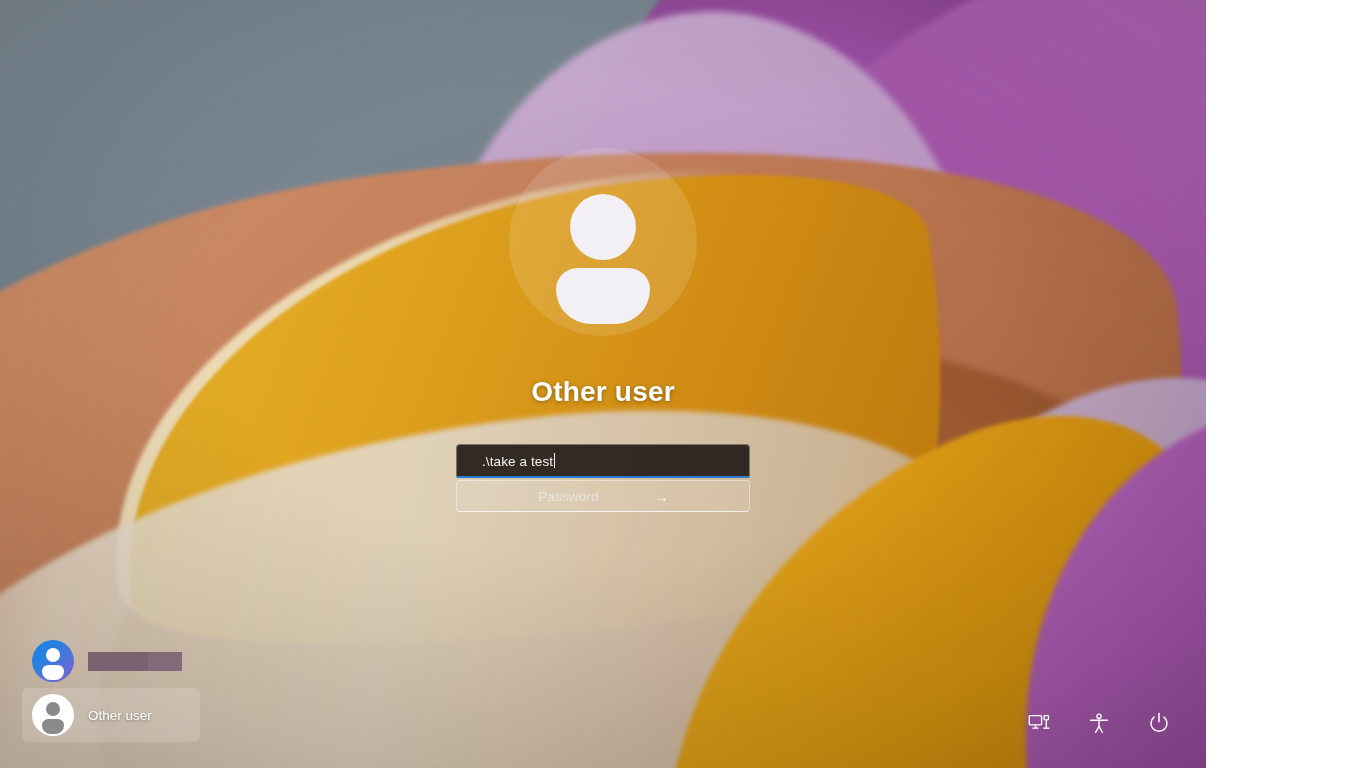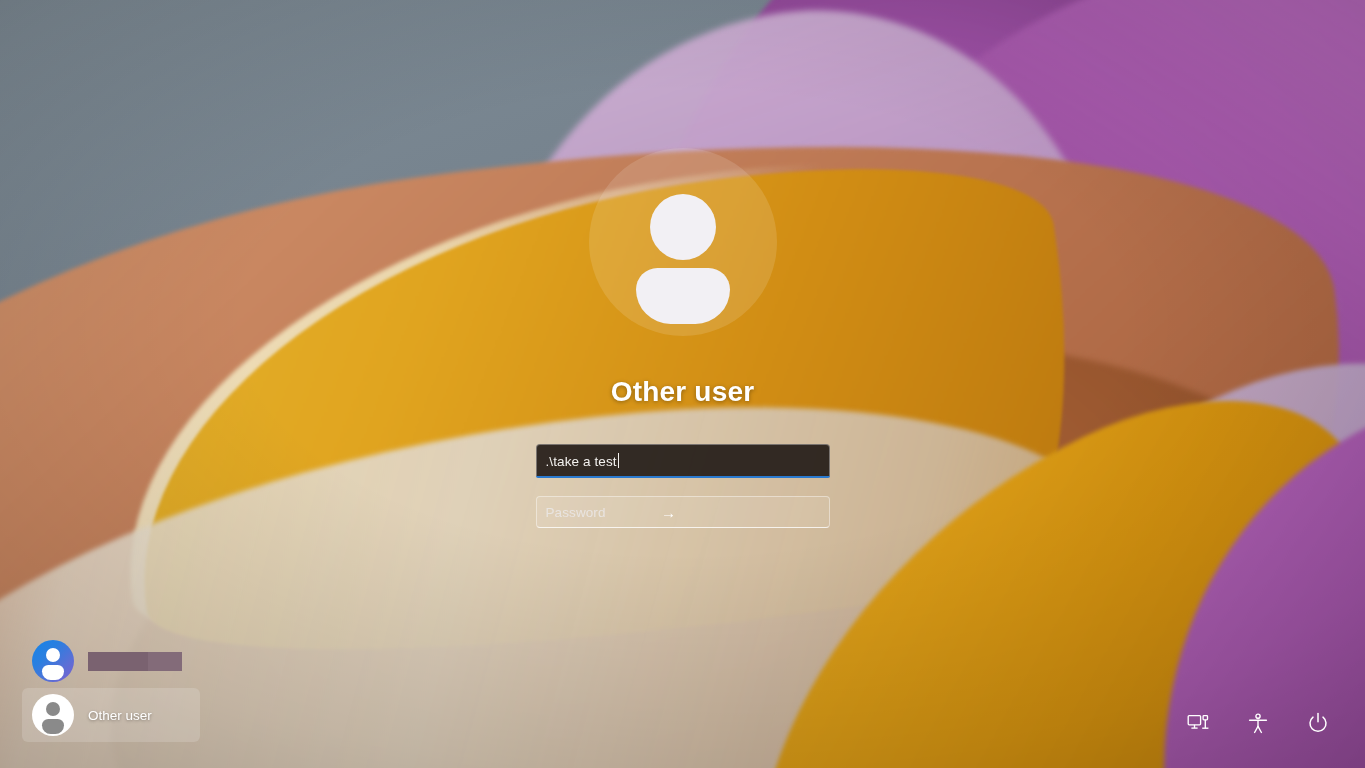--- a/index.html
+++ b/index.html
@@ -7,21 +7,21 @@
 
   html, body {
     width: 1365px;
     height: 768px;
     overflow: hidden;
     font-family: "Liberation Sans", sans-serif;
   }
 
   #screen {
     position: relative;
-    width: 1365px;
+    width: 1206px;
     height: 768px;
     overflow: hidden;
     background: #7d8a94;
   }
 
   
   .wp {
     position: absolute;
     inset: 0;
     overflow: hidden;
@@ -258,20 +258,21 @@
     display: flex;
     align-items: center;
   }
 
   
   .field-user {
     background: rgba(36,28,24,.92);
     border: 1px solid rgba(255,255,255,.35);
     border-bottom: none;
     border-radius: 4px 4px 0 0;
+    padding-left: 16px;
   }
   .field-user::after {
     content: "";
     position: absolute;
     left: -1px; right: -1px; bottom: -2px;
     height: 2px;
     background: #2a7ad0;
     border-radius: 0 0 2px 2px;
   }
   .field-user .txt {
@@ -285,26 +286,26 @@
     display: inline-block;
     width: 1px;
     height: 15px;
     background: #f4f2f0;
     margin-left: 1px;
     vertical-align: -2px;
   }
 
   
   .field-pass {
-    margin-top: 20px;
+    margin-top: 4px;
     background: rgba(255,255,255,.09);
     border: 1px solid rgba(255,255,255,.42);
     border-bottom: 1px solid rgba(255,255,255,.78);
     border-radius: 4px;
-    justify-content: flex-start;
+    justify-content: center;
     gap: 48px;
   }
   .field-pass .ph {
     color: #e9e4e0;
     font-size: 13.5px;
     padding-left: 9px;
     letter-spacing: .1px;
   }
   .submit-arrow {
     width: 30px;

